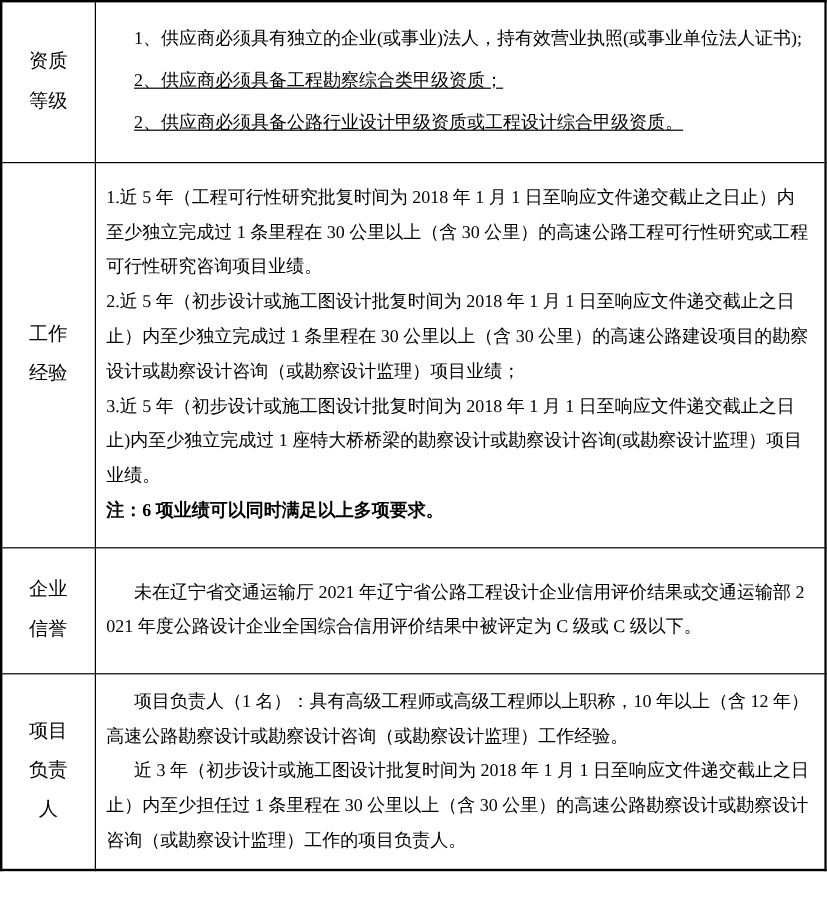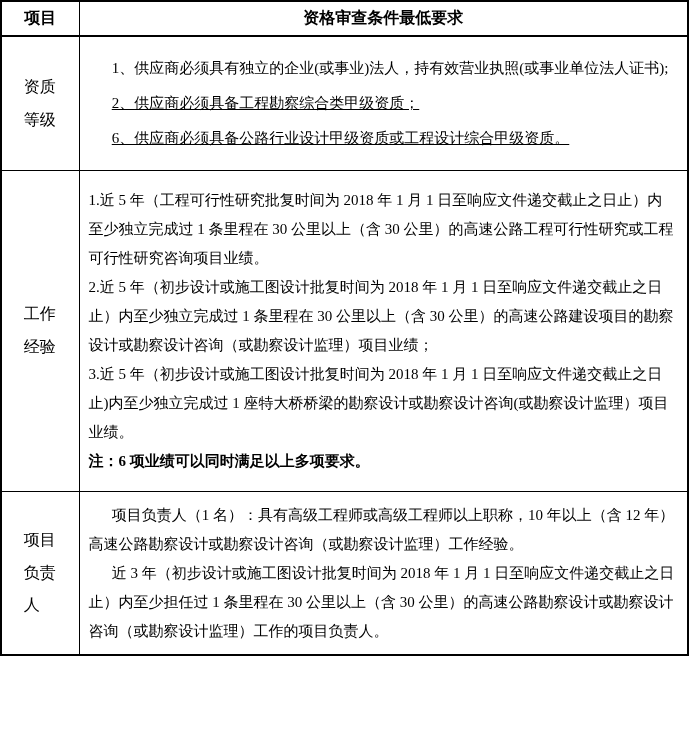--- a/index.html
+++ b/index.html
@@ -42,21 +42,21 @@
     text-align: center;
     vertical-align: middle;
     font-size: 16px;
     padding: 0;
   }
   td.label-cell .label-wrap {
     display: inline-block;
     width: 2.05em;
     line-height: 2.05;
     word-break: break-all;
-    text-align: left;
+    text-align: center;
   }
   
   td.content-cell {
     vertical-align: middle;
     font-size: 15px;
     line-height: 29px;
     padding: 2px 10px 2px 9px;
     text-align: left;
   }
   td.content-cell p {
@@ -73,48 +73,52 @@
 </head>
 <body>
 
 <table class="qual">
   <colgroup>
     <col class="c-label">
     <col class="c-content">
   </colgroup>
 
   <tbody>
-      <tr class="hdr">
-    <th>项目</th>
-    <th>资格审查条件最低要求</th>
-  </tr>
 
   <tr class="r1">
     <td class="label-cell">
       <span class="label-wrap">资质等级</span>
     </td>
     <td class="content-cell">
       <p class="indent">1、供应商必须具有独立的企业(或事业)法人，持有效营业执照(或事业单位法人证书);</p>
       <p class="indent">2、供应商必须具备工程勘察综合类甲级资质；</p>
-      <p class="indent">6、供应商必须具备公路行业设计甲级资质或工程设计综合甲级资质。</p>
+      <p class="indent">2、供应商必须具备公路行业设计甲级资质或工程设计综合甲级资质。</p>
     </td>
   </tr>
 
   <tr class="r2">
     <td class="label-cell">
       <span class="label-wrap">工作经验</span>
     </td>
     <td class="content-cell">
       <p>1.近 5 年（工程可行性研究批复时间为 2018 年 1 月 1 日至响应文件递交截止之日止）内至少独立完成过 1 条里程在 30 公里以上（含 30 公里）的高速公路工程可行性研究或工程可行性研究咨询项目业绩。</p>
       <p>2.近 5 年（初步设计或施工图设计批复时间为 2018 年 1 月 1 日至响应文件递交截止之日止）内至少独立完成过 1 条里程在 30 公里以上（含 30 公里）的高速公路建设项目的勘察设计或勘察设计咨询（或勘察设计监理）项目业绩；</p>
       <p>3.近 5 年（初步设计或施工图设计批复时间为 2018 年 1 月 1 日至响应文件递交截止之日止)内至少独立完成过 1 座特大桥桥梁的勘察设计或勘察设计咨询(或勘察设计监理）项目业绩。</p>
       <p class="note">注：6 项业绩可以同时满足以上多项要求。</p>
     </td>
   </tr>
 
+  <tr class="r3">
+    <td class="label-cell">
+      <span class="label-wrap">企业信誉</span>
+    </td>
+    <td class="content-cell">
+      <p class="indent">未在辽宁省交通运输厅 2021 年辽宁省公路工程设计企业信用评价结果或交通运输部 2021 年度公路设计企业全国综合信用评价结果中被评定为 C 级或 C 级以下。</p>
+    </td>
+  </tr>
 
   <tr class="r4">
     <td class="label-cell">
       <span class="label-wrap">项目负责人</span>
     </td>
     <td class="content-cell">
       <p class="indent">项目负责人（1 名）：具有高级工程师或高级工程师以上职称，10 年以上（含 12 年）高速公路勘察设计或勘察设计咨询（或勘察设计监理）工作经验。</p>
       <p class="indent">近 3 年（初步设计或施工图设计批复时间为 2018 年 1 月 1 日至响应文件递交截止之日止）内至少担任过 1 条里程在 30 公里以上（含 30 公里）的高速公路勘察设计或勘察设计咨询（或勘察设计监理）工作的项目负责人。</p>
     </td>
   </tr>

